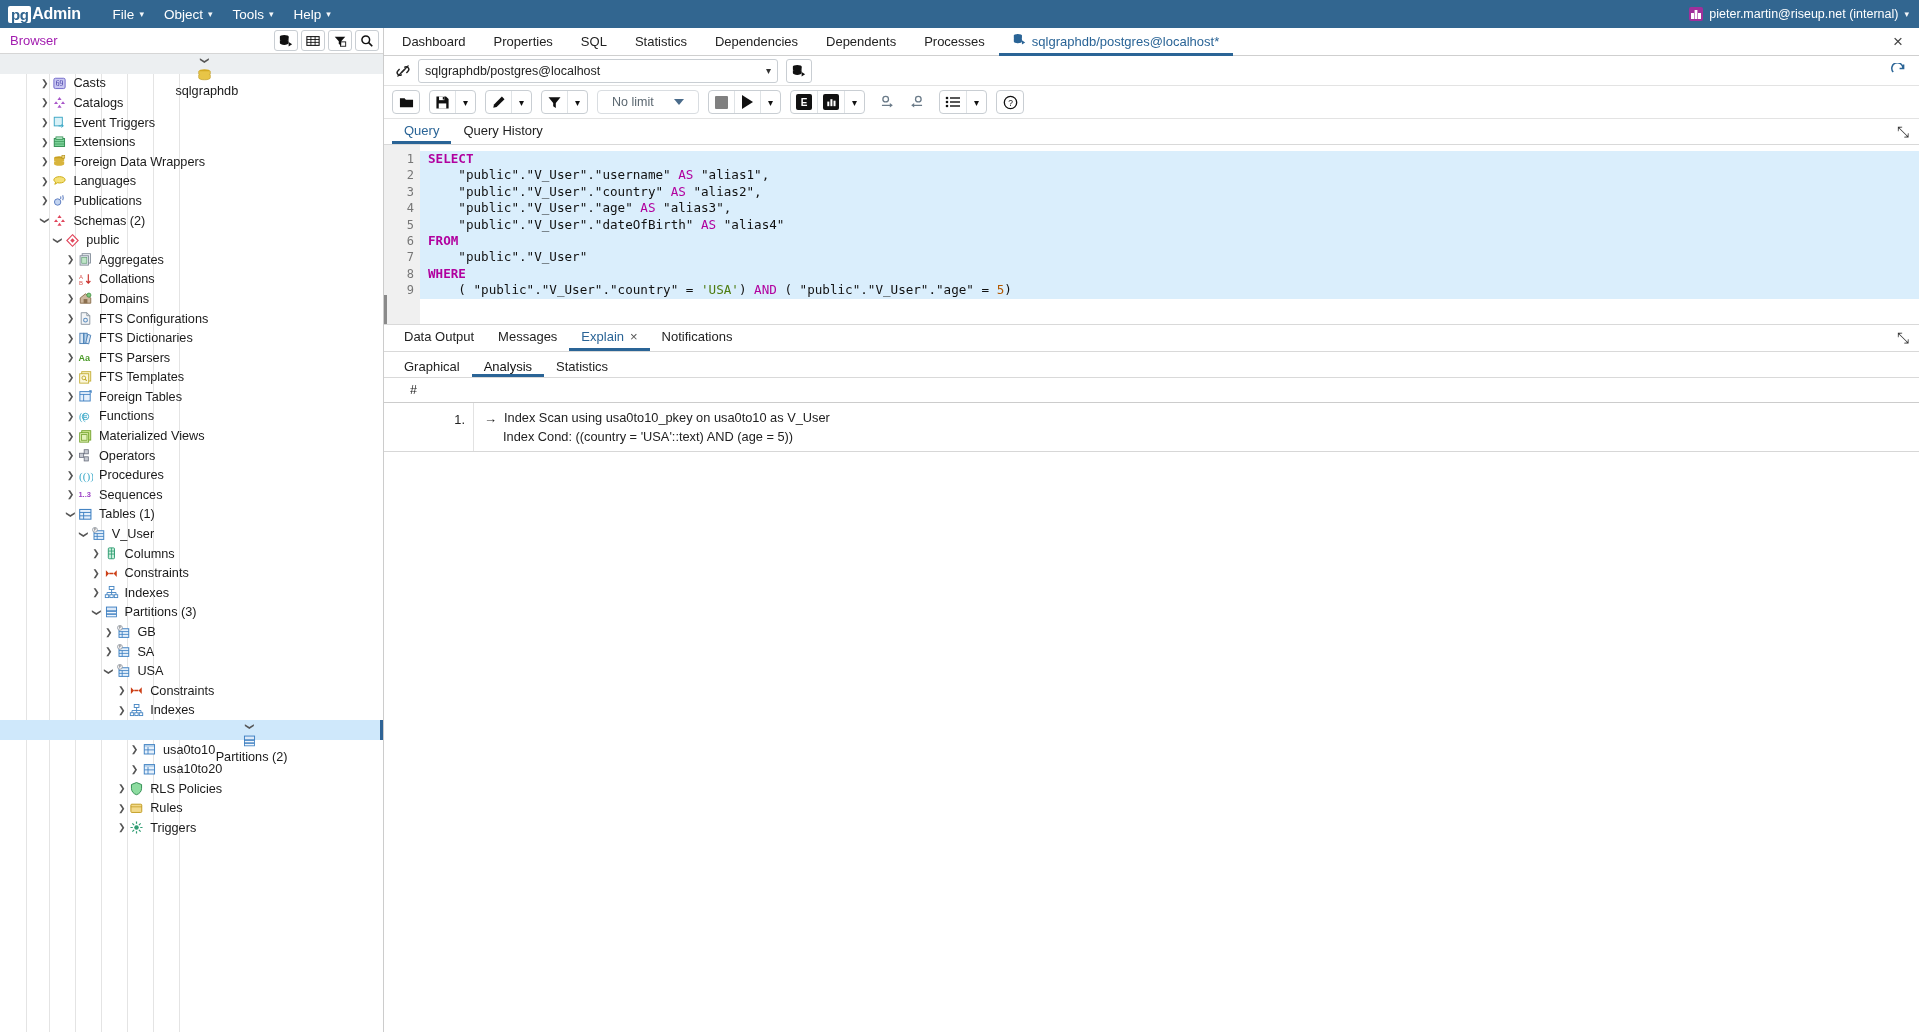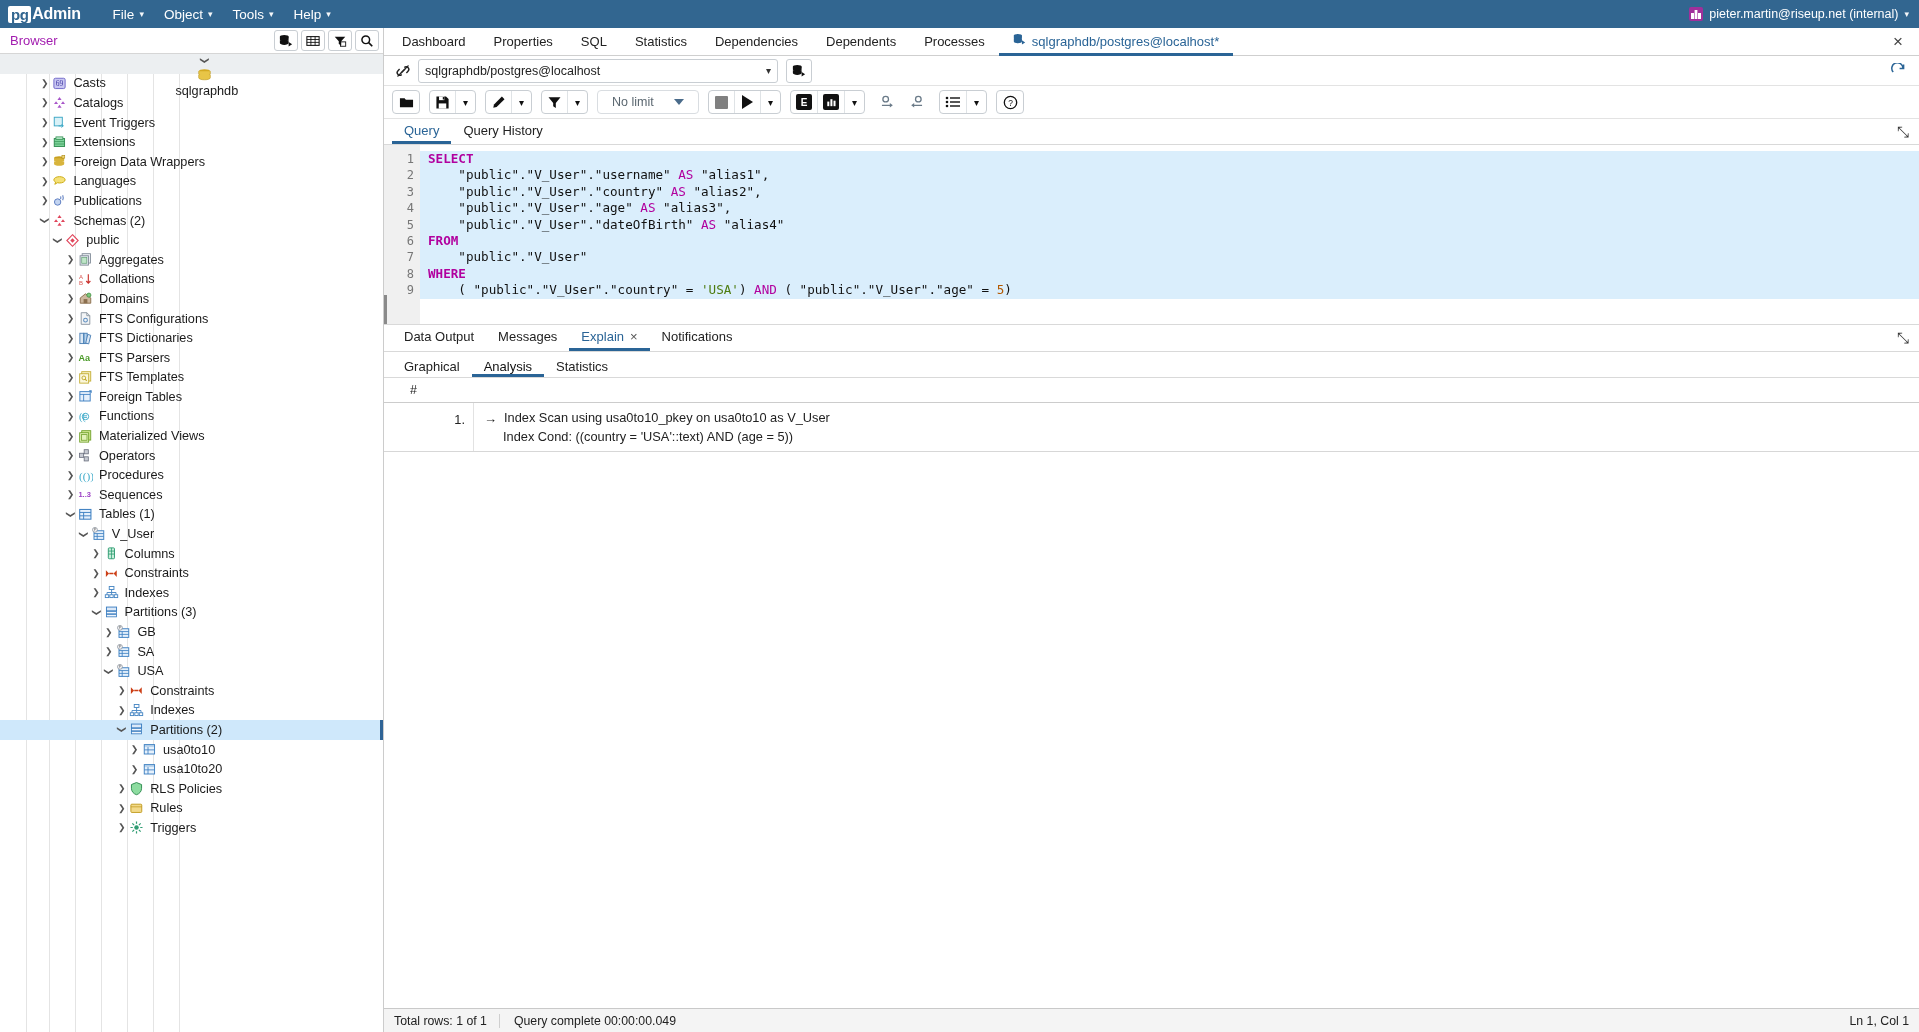--- a/index.html
+++ b/index.html
@@ -57,21 +57,21 @@
   }
   .tree {
     flex:1 1 auto; overflow:hidden; position:relative; background:#fff;
     padding-top:0px;
   }
   .trow {
     height:19.6px; display:flex; align-items:center; white-space:nowrap;
     font-size:12.7px; color:#1a1a1a; position:relative; cursor:pointer;
   }
   .trow.sel-gray { background:#eceff1; }
-  .trow.sel-blue { background:#cfe8fb; }
+  .trow.sel-blue { background:#cfe8fb;flex-direction:column; }
   .trow.sel-blue::after{
     content:""; position:absolute; right:0; top:0; bottom:0; width:3px; background:#2f6496;
   }
   .arrow {
     width:13px; flex:0 0 13px; display:flex; align-items:center; justify-content:center;
     color:#555; font-size:9px; line-height:1;
   }
   .ticon { width:17px; flex:0 0 17px; display:flex; align-items:center; justify-content:center; }
   .ticon svg { display:block; }
   .tlabel { padding-left:5px; }
@@ -1010,21 +1010,16 @@
               <div class="exp-node">
                 <span class="exp-arrow">→</span>
                 <span>Index Scan using usa0to10_pkey on usa0to10 as V_User</span>
               </div>
               <div class="exp-cond">Index Cond: ((country = 'USA'::text) AND (age = 5))</div>
             </div>
           </div>
         </div>
       </div>
 
-      <div class="statusbar">
-        <span class="st-seg">Total rows: 1 of 1</span>
-        <span class="st-seg b">Query complete 00:00:00.049</span>
-        <span class="st-right">Ln 1, Col 1</span>
-      </div>
 
     </div>
   </div>
 </div>
 
 </body></html>

